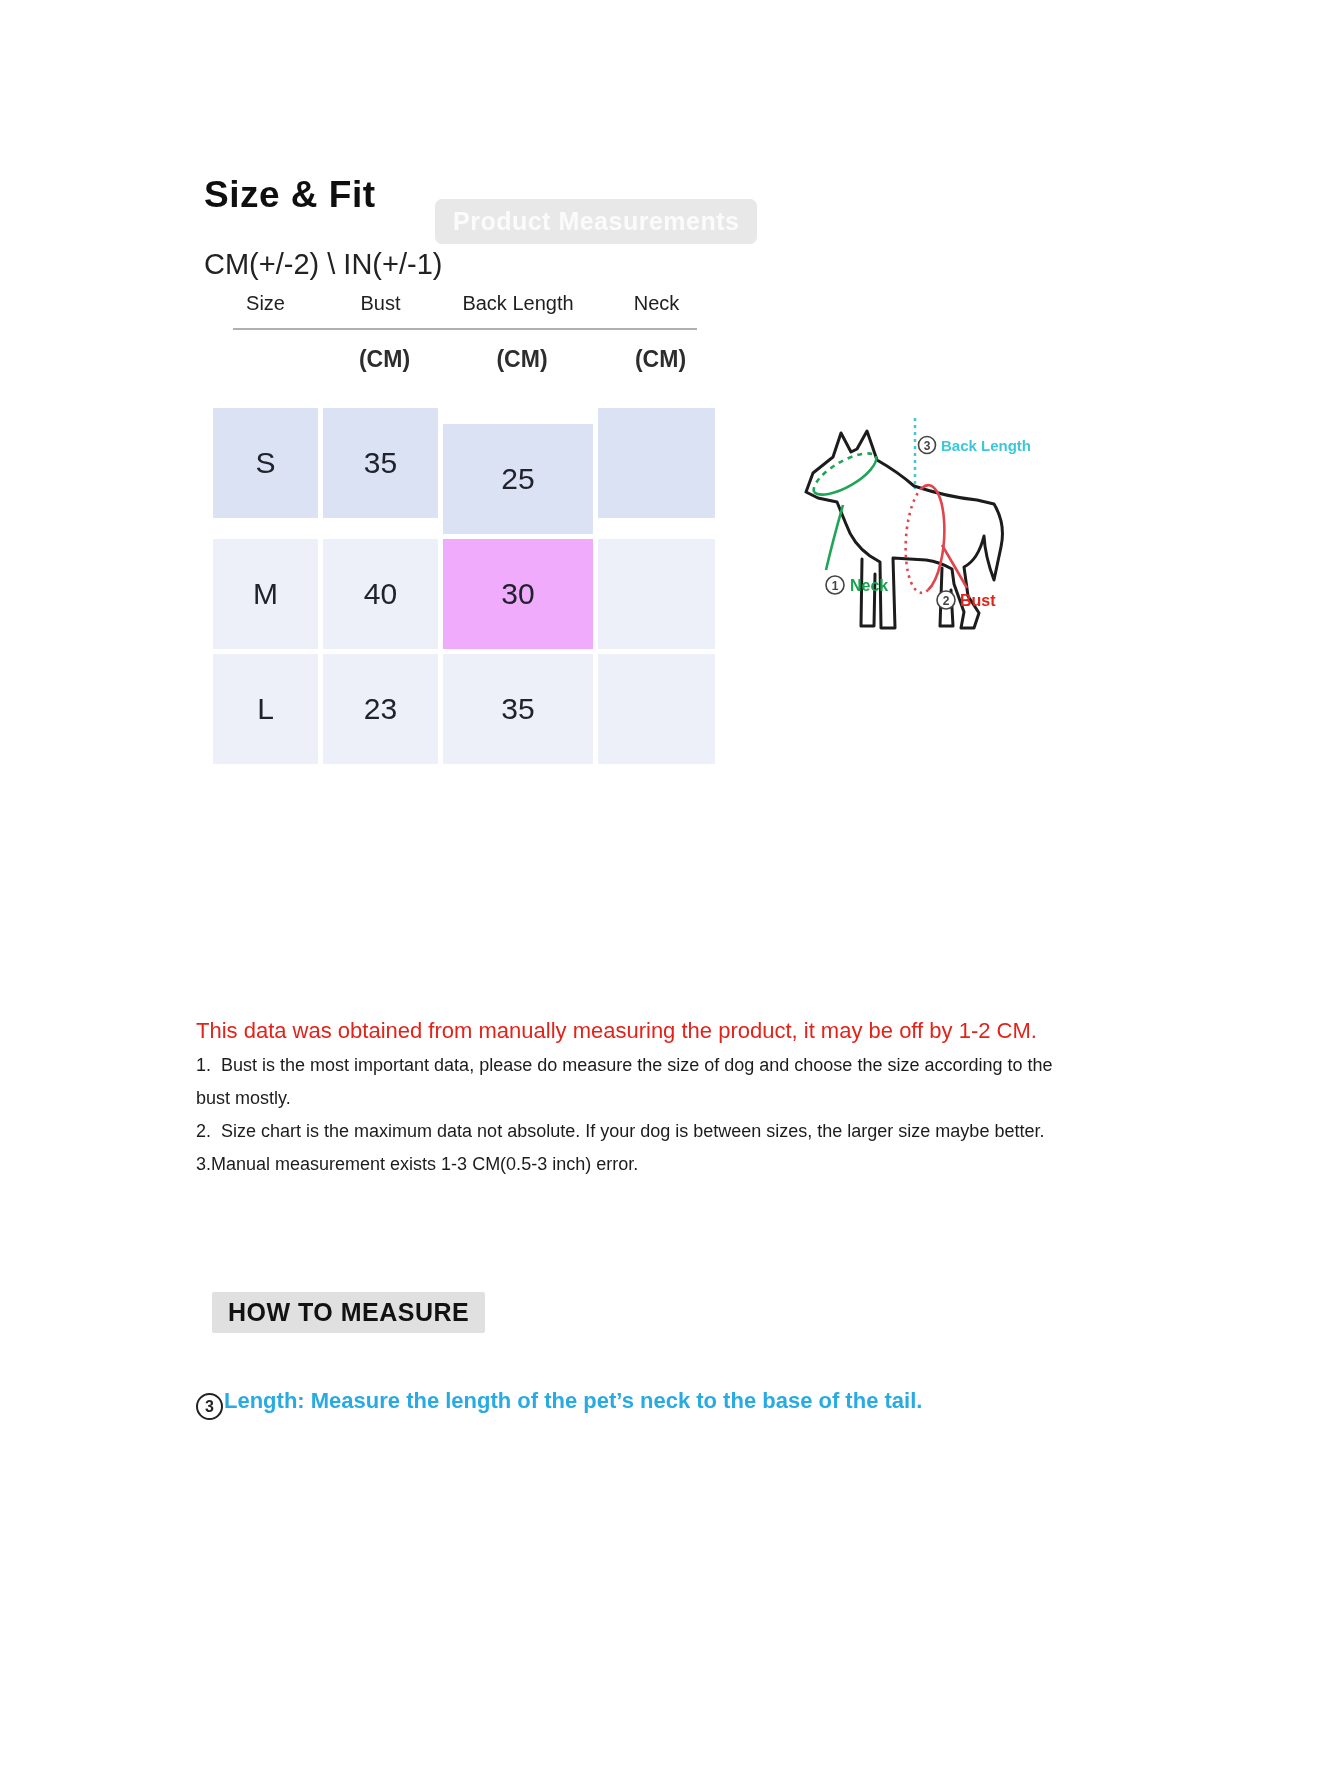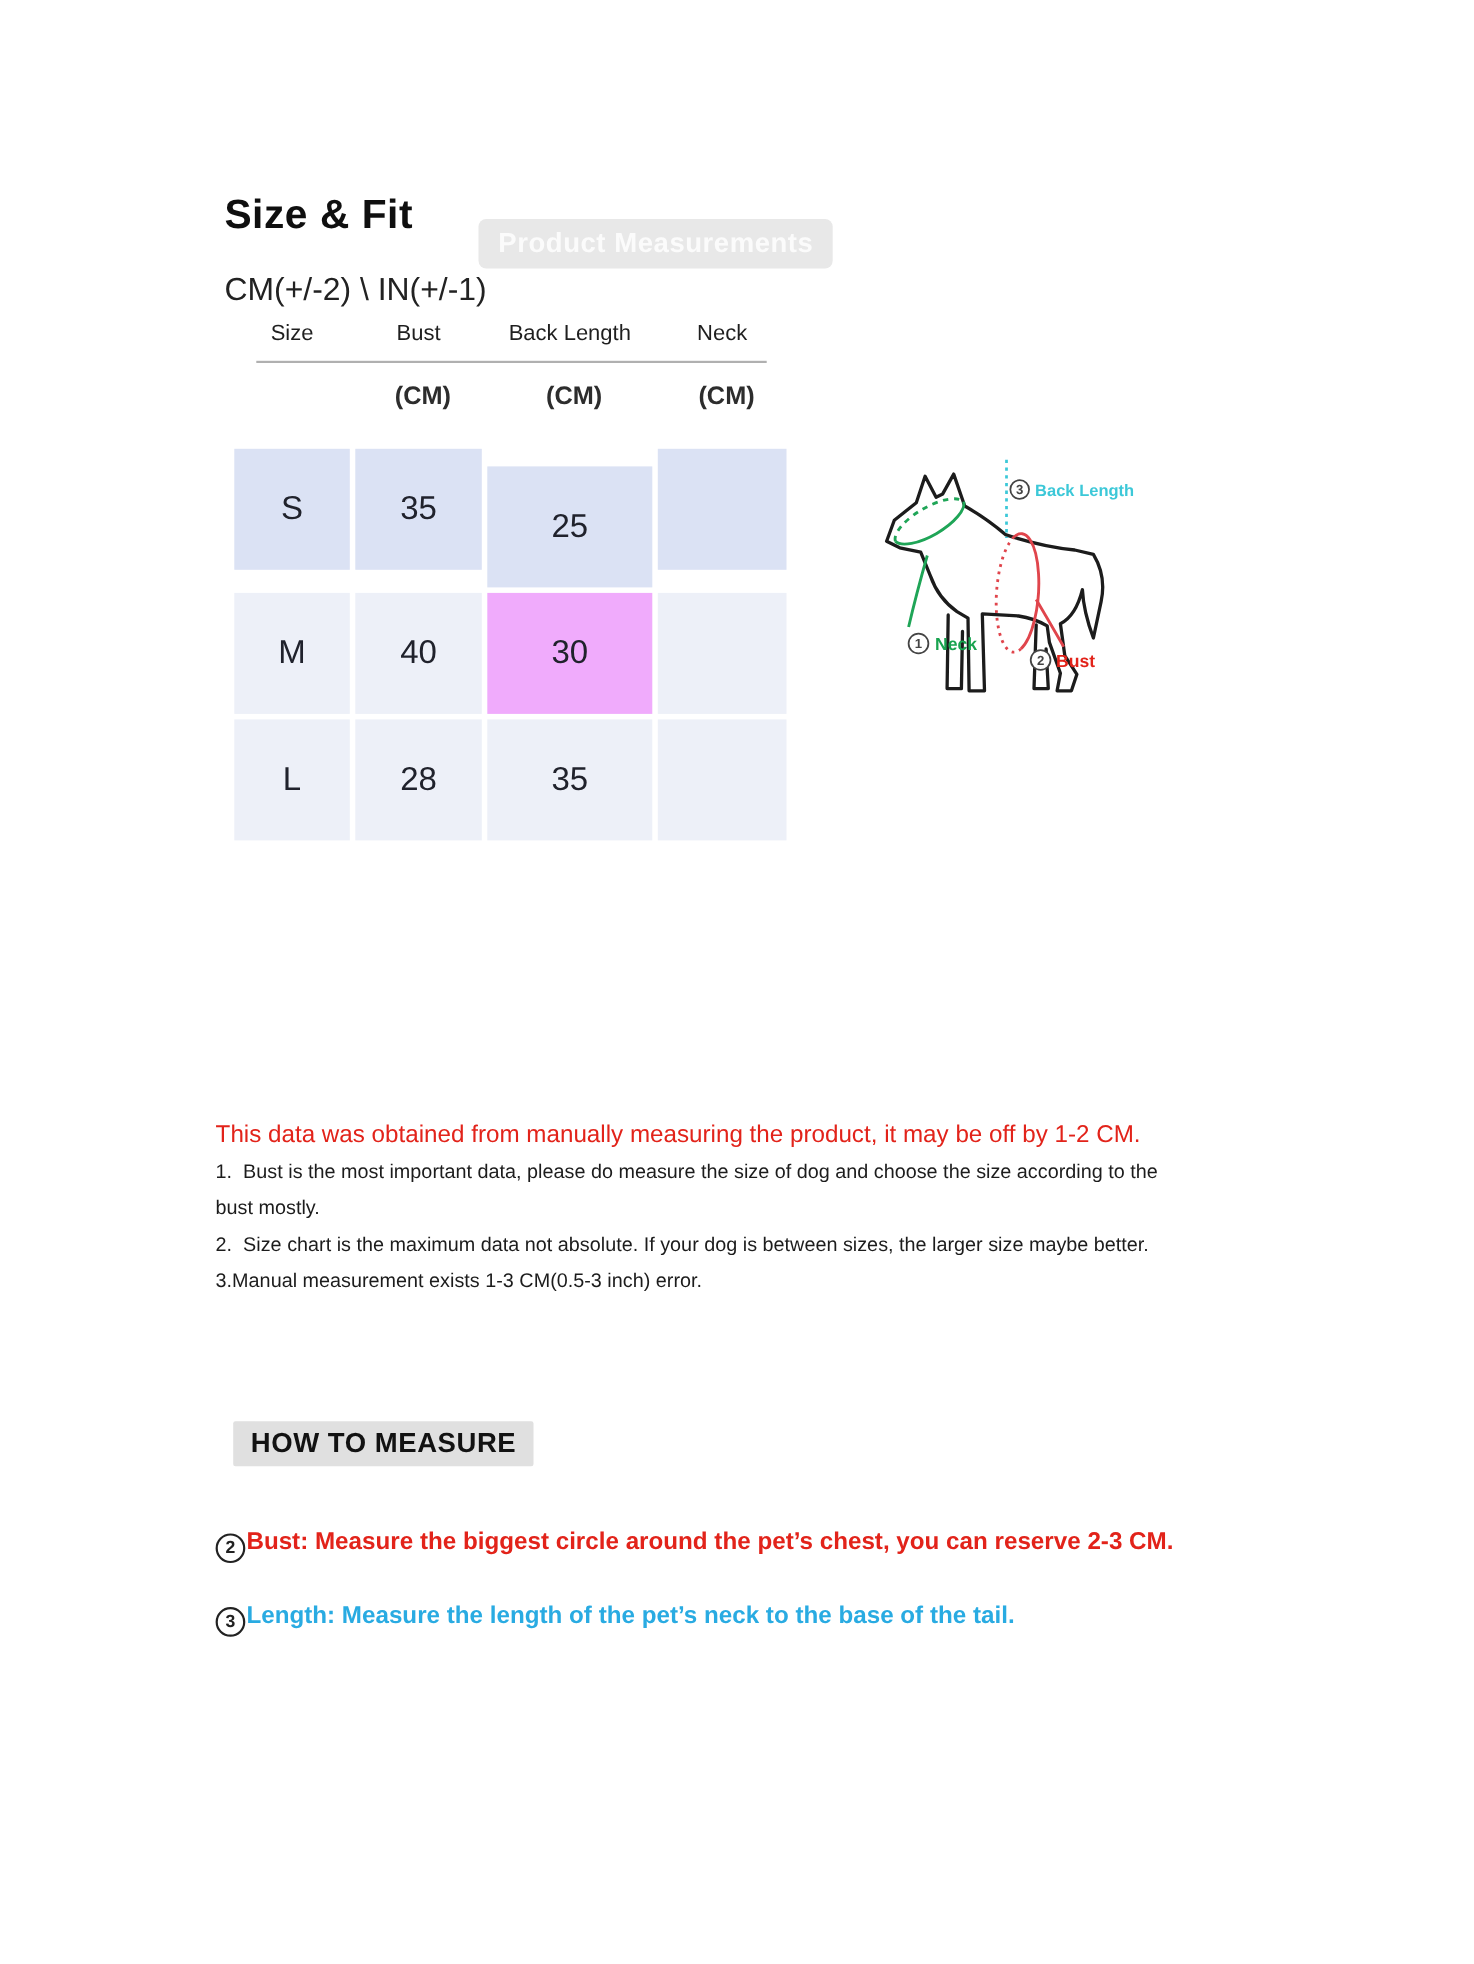--- a/index.html
+++ b/index.html
@@ -85,21 +85,21 @@
 
     <div style="display:contents;">
       <div class="cell" style="background:#edf0f8;">M</div>
       <div class="cell" style="background:#edf0f8;text-align:center;">40</div>
       <div class="cell" style="background:#f0abfc;">30</div>
       <div class="cell" style="background:#edf0f8;"></div>
     </div>
 
     <div style="display:contents;">
       <div class="cell" style="background:#edf0f8;">L</div>
-      <div class="cell" style="background:#edf0f8;">28</div>
+      <div class="cell" style="background:#edf0f8;">23</div>
       <div class="cell" style="background:#edf0f8;">35</div>
       <div class="cell" style="background:#edf0f8;"></div>
     </div>
   </div>
 </div>
 
 <svg class="abs" style="left:700px;top:372px;" width="340" height="262" viewBox="0 0 340 262">
 
   <g fill="none" stroke="#1c1c1c" stroke-width="3" stroke-linejoin="round" stroke-linecap="round">
     <path d="M106,120 L113,101 L133,85 L141,61 L151,80 L157,77 L167,59 L177,88
@@ -146,15 +146,14 @@
 <div class="abs notes">
   <p class="note-warning">This data was obtained from manually measuring the product, it may be off by 1-2 CM.</p>
   <p class="note-item">1.  Bust is the most important data, please do measure the size of dog and choose the size according to the bust mostly.</p>
   <p class="note-item">2.  Size chart is the maximum data not absolute. If your dog is between sizes, the larger size maybe better.</p>
   <p class="note-item">3.Manual measurement exists 1-3 CM(0.5-3 inch) error.</p>
 </div>
 
 <div class="abs htm-badge">HOW TO MEASURE</div>
 
 <div class="abs steps">
-  <p class="step step-red justify"><span class="cnum">2</span><span>Bust: Measure the biggest circle around the pet’s chest, you can reserve 2-3 CM.</span></p>
   <p class="step step-blue"><span class="cnum">3</span><span>Length: Measure the length of the pet’s neck to the base of the tail.</span></p>
 </div>
 
 </body></html>

